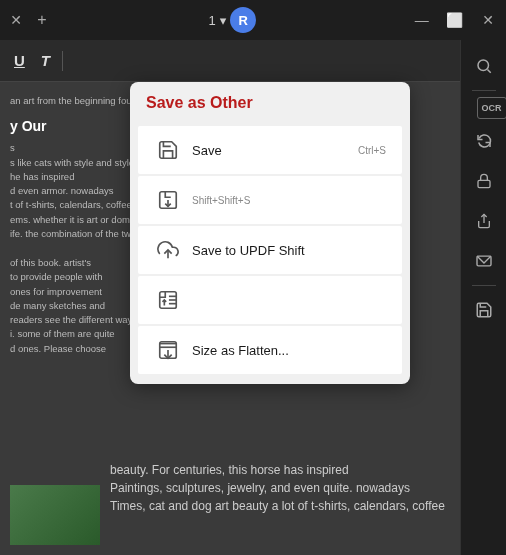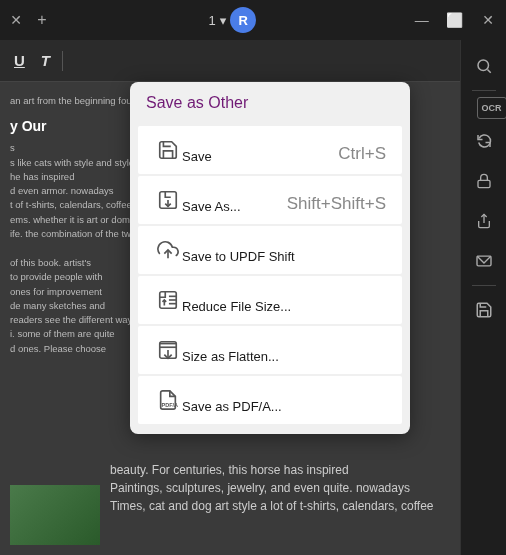--- a/index.html
+++ b/index.html
@@ -180,49 +180,49 @@
       left: 130px;
       width: 280px;
       background: #f0f0f0;
       border-radius: 8px;
       box-shadow: 0 4px 20px rgba(0,0,0,0.4);
       z-index: 100;
       padding: 12px 0 8px;
     }
     .dropdown-title {
       font-size: 16px;
-      font-weight: 400;
-      color: #701a75;
+      font-weight: 700;
+      color: #b91c1c;
       padding: 0 16px 12px;
     }
     .dropdown-item {
       display: flex;
-      align-items: flex-end;
+      align-items: center;
       padding: 10px 16px;
       cursor: pointer;
       background: #fff;
       margin: 2px 8px;
       border-radius: 2px;
-      gap: 0;
+      gap: 10px;
     }
     .dropdown-item-icon {
       width: 28px;
       height: 28px;
       display: flex; align-items: center; justify-content: center;
       color: #555;
       font-size: 18px;
       flex-shrink: 0;
     }
     .dropdown-item-label {
       flex: 1;
       font-size: 13px;
       color: #1a1a1a;
     }
     .dropdown-item-shortcut {
-      font-size: 17px;
+      font-size: 10px;
       color: #888;
       white-space: nowrap;
     }
   </style>
 </head>
 <body>
 
 <div class="title-bar">
   <div class="title-bar-left">
     <div class="title-bar-close">✕</div>
@@ -270,21 +270,21 @@
 readers see the different ways
 i. some of them are quite
 d ones. Please choose</div>
     </div>
 
     <div class="doc-image-placeholder"></div>
 
     <div style="position:absolute; bottom:40px; left:110px; right:4px; font-size:12px; color:#ccc; line-height:1.5;">
       <div>beauty. For centuries, this horse has inspired</div>
       <div>Paintings, sculptures, jewelry, and even quite. nowadays</div>
-      <div>Times, cat and dog art style a lot of t-shirts, calendars, coffee</div>
+      <div>Times, cat and dog art beauty a lot of t-shirts, calendars, coffee</div>
     </div>
 
     <div class="dropdown-overlay">
       <div class="dropdown-title">Save as Other</div>
 
       <div id="dropdown-items-container">
           <div class="dropdown-item">
             <div class="dropdown-item-icon">
               <svg width="22" height="22" viewBox="0 0 24 24" fill="none" stroke="#555" stroke-width="1.8">
                 <path d="M19 21H5a2 2 0 0 1-2-2V5a2 2 0 0 1 2-2h11l5 5v11a2 2 0 0 1-2 2z"></path>
@@ -297,21 +297,20 @@
           </div>
           <div class="dropdown-item">
             <div class="dropdown-item-icon">
               <svg width="22" height="22" viewBox="0 0 24 24" fill="none" stroke="#555" stroke-width="1.8">
                 <rect x="3" y="3" width="18" height="18" rx="2"></rect>
                 <polyline points="9 3 9 9 15 9"></polyline>
                 <line x1="12" y1="12" x2="12" y2="19"></line>
                 <polyline points="9 16 12 19 15 16"></polyline>
               </svg>
             </div>
-            <span class="dropdown-item-label">Save As...</span>
             <span class="dropdown-item-shortcut">Shift+Shift+S</span>
           </div>
           <div class="dropdown-item">
             <div class="dropdown-item-icon">
               <svg width="22" height="22" viewBox="0 0 24 24" fill="none" stroke="#555" stroke-width="1.8">
                 <polyline points="16 16 12 12 8 16"></polyline>
                 <line x1="12" y1="12" x2="12" y2="21"></line>
                 <path d="M20.39 18.39A5 5 0 0 0 18 9h-1.26A8 8 0 1 0 3 16.3"></path>
               </svg>
             </div>
@@ -322,44 +321,33 @@
               <svg width="22" height="22" viewBox="0 0 24 24" fill="none" stroke="#555" stroke-width="1.8">
                 <rect x="3" y="3" width="18" height="18" rx="2"></rect>
                 <path d="M9 3v6H3"></path>
                 <polyline points="10 14 8 12 6 14"></polyline>
                 <line x1="8" y1="12" x2="8" y2="18"></line>
                 <line x1="13" y1="8" x2="21" y2="8"></line>
                 <line x1="13" y1="12" x2="21" y2="12"></line>
                 <line x1="13" y1="16" x2="21" y2="16"></line>
               </svg>
             </div>
-            <span class="dropdown-item-label">Reduce File Size...</span>
           </div>
           <div class="dropdown-item">
             <div class="dropdown-item-icon">
               <svg width="22" height="22" viewBox="0 0 24 24" fill="none" stroke="#555" stroke-width="1.8">
                 <rect x="3" y="3" width="18" height="18" rx="2"></rect>
                 <polyline points="8 17 12 21 16 17"></polyline>
                 <line x1="12" y1="12" x2="12" y2="21"></line>
                 <line x1="3" y1="9" x2="21" y2="9"></line>
                 <line x1="3" y1="5" x2="21" y2="5"></line>
               </svg>
             </div>
             <span class="dropdown-item-label">Size as Flatten...</span>
           </div>
-          <div class="dropdown-item">
-            <div class="dropdown-item-icon">
-              <svg width="22" height="22" viewBox="0 0 24 24" fill="none" stroke="#555" stroke-width="1.8">
-                <path d="M14 2H6a2 2 0 0 0-2 2v16a2 2 0 0 0 2 2h12a2 2 0 0 0 2-2V8z"></path>
-                <polyline points="14 2 14 8 20 8"></polyline>
-                <text x="5" y="20" font-size="6" fill="#555" stroke="none" font-weight="bold">PDF/A</text>
-              </svg>
-            </div>
-            <span class="dropdown-item-label">Save as PDF/A...</span>
-          </div>
         </div>
     </div>
   </div>
 
   <div class="right-sidebar">
     <div class="sidebar-icon">
       <svg width="18" height="18" viewBox="0 0 24 24" fill="none" stroke="#aaa" stroke-width="2">
         <circle cx="11" cy="11" r="7"></circle>
           <line x1="21" y1="21" x2="16.65" y2="16.65"></line>
       </svg>

